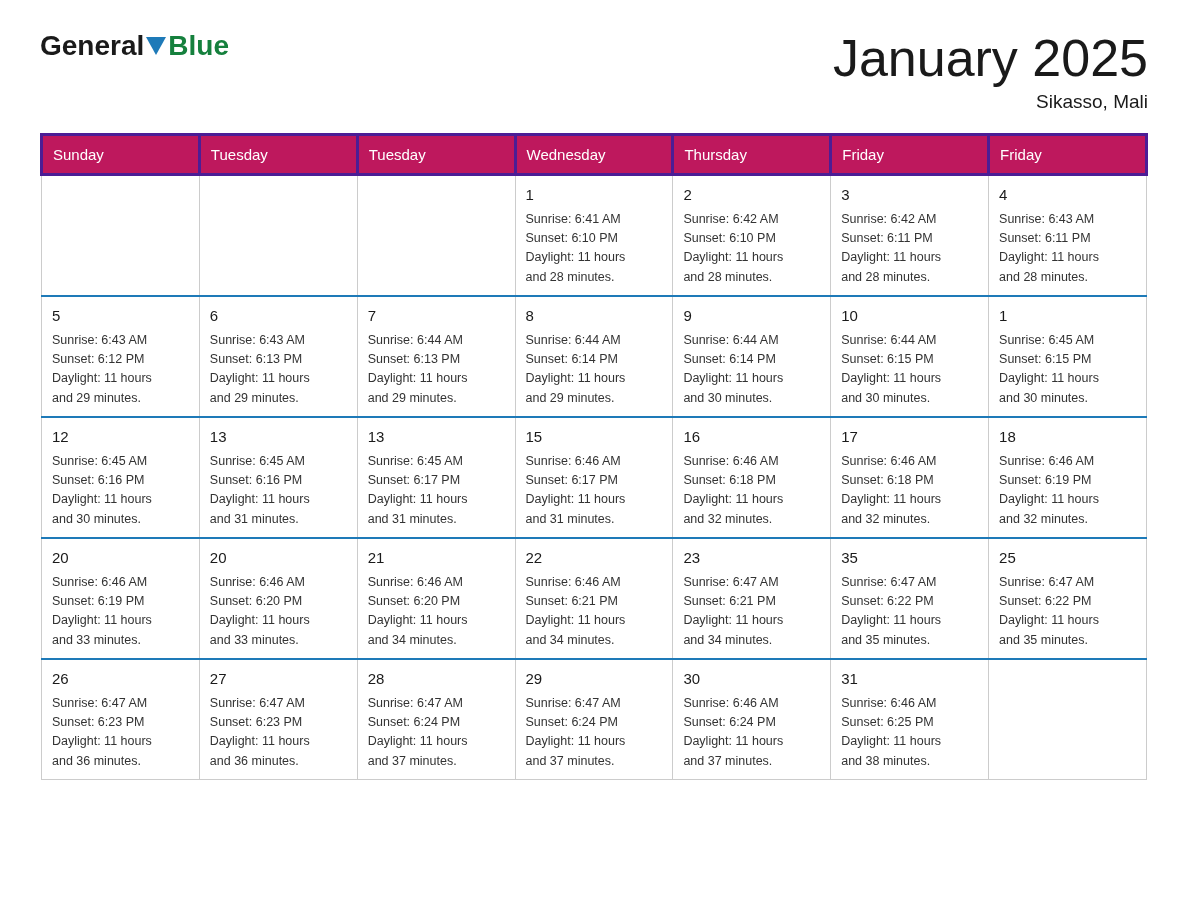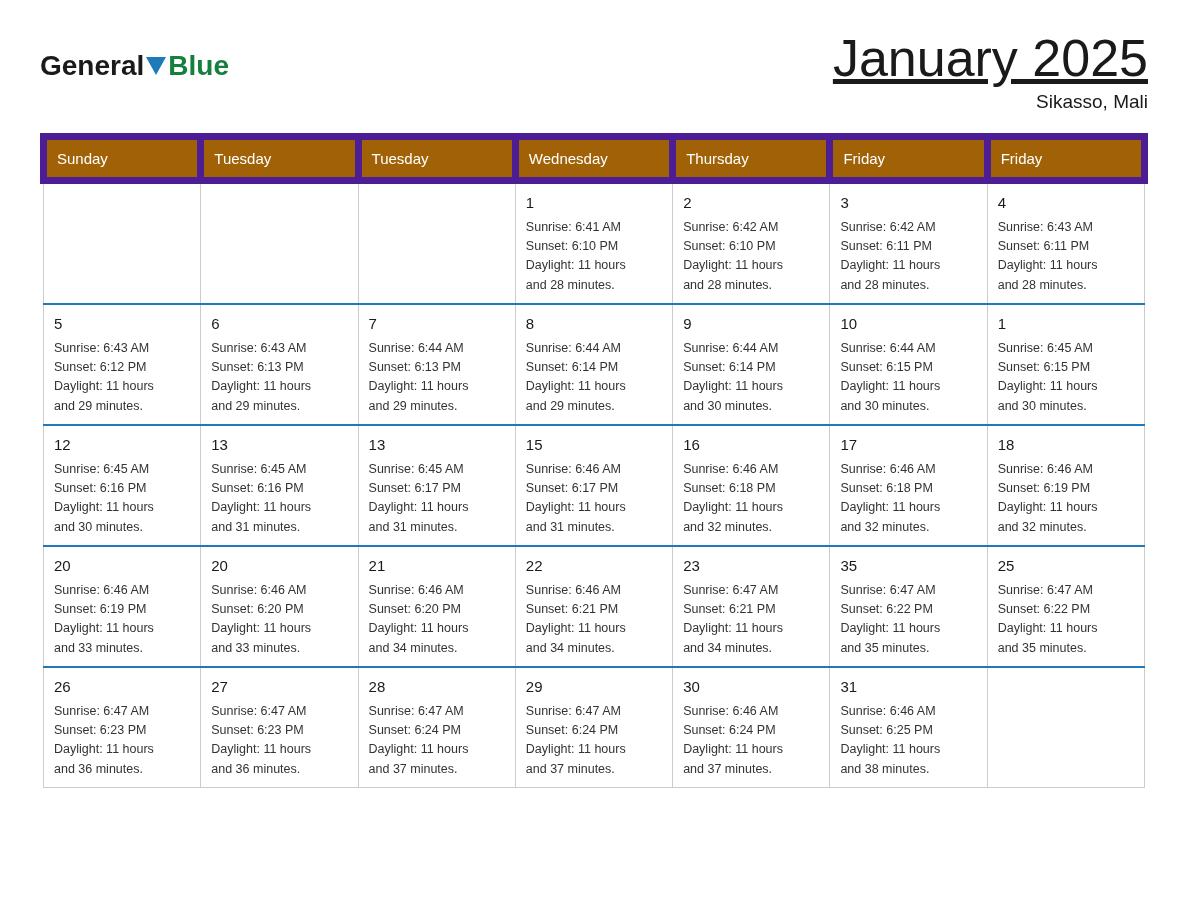--- a/index.html
+++ b/index.html
@@ -13,21 +13,20 @@
     .header {
       display: flex;
       justify-content: space-between;
       align-items: flex-start;
       margin-bottom: 20px;
     }
     .logo {
       display: flex;
       flex-direction: column;
       align-items: flex-end;
-      margin-top: 20px;
     }
     .logo-text {
       display: flex;
       align-items: center;
       font-size: 28px;
       font-weight: bold;
       color: #1a1a1a;
     }
     .logo-general { color: #1a1a1a; }
     .logo-triangle {
@@ -45,40 +44,39 @@
       font-weight: bold;
     }
     .title-section {
       text-align: right;
     }
     .calendar-title {
       font-size: 52px;
       font-weight: normal;
       color: #1a1a1a;
       line-height: 1.1;
-      text-decoration: underline;
     }
     .location {
       font-size: 19px;
       color: #1a1a1a;
       margin-top: 4px;
     }
     .calendar-table {
       width: 100%;
       border-collapse: collapse;
       font-size: 13px;
     }
     .calendar-table thead tr th {
-      background-color: #a16207;
+      background-color: #be185d;
       color: #fff;
       padding: 10px 10px;
       font-weight: normal;
       font-size: 15px;
       text-align: left;
-      border: 7px solid #4c1d95;
+      border: 3px solid #4c1d95;
     }
     .calendar-table tbody tr td {
       border: 1px solid #ccc;
       padding: 8px 10px;
       vertical-align: top;
       width: 14.28%;
       min-height: 100px;
       color: #333;
       line-height: 1.5;
     }

